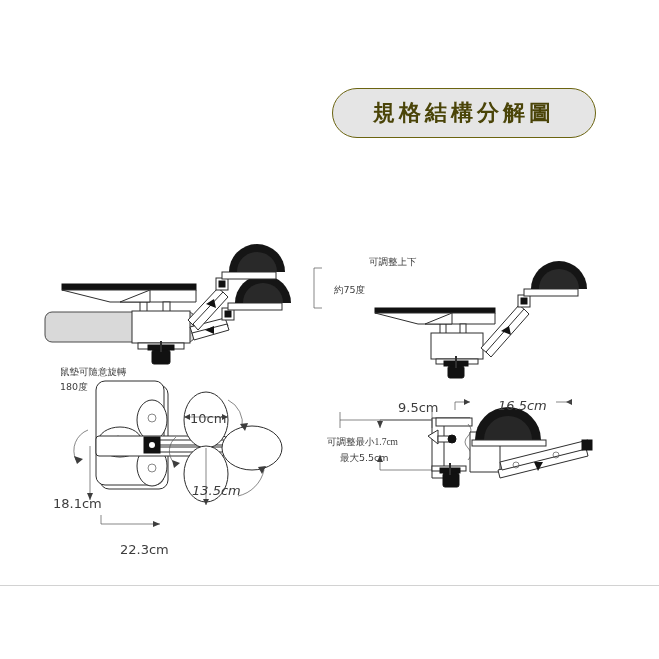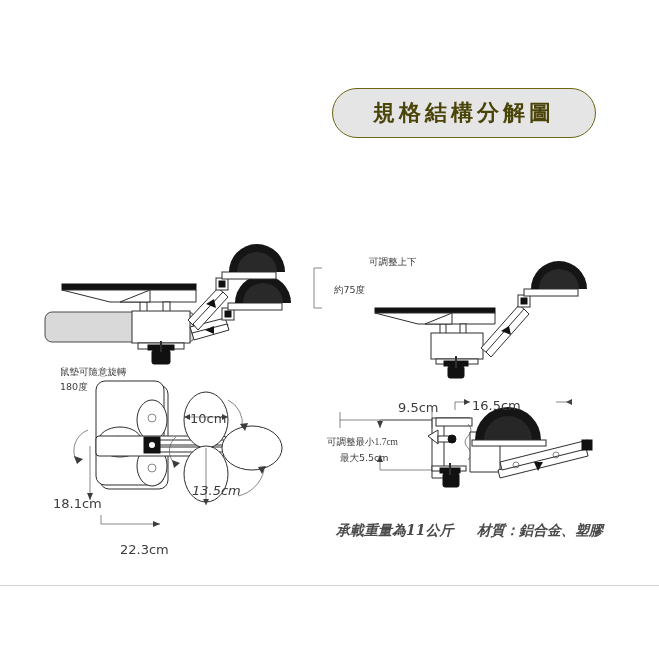--- a/index.html
+++ b/index.html
@@ -235,22 +235,20 @@
     </g>
     <g>
       <path d="M380 428 L380 420 L432 420" class="thin"></path>
       <path d="M380 455 L380 470 L432 470" class="thin"></path>
       <path d="M380 428 l-3 -7 l6 0 Z" fill="#3d3d3d"></path>
       <path d="M380 455 l-3 7 l6 0 Z" fill="#3d3d3d"></path>
     </g>
   </svg>
 
   <div class="dim" style="left:398px;top:400px;">9.5cm</div>
-  <div class="dim" style="left:472px;top:398px;">16.5cm</div>
+  <div class="dim" style="left:498px;top:398px;font-style:italic;">16.5cm</div>
 
   <div class="lbl lbl-cjk" style="left:327px;top:437px;font-family:Liberation Serif, serif;">可調整最小1.7cm</div>
   <div class="lbl lbl-cjk" style="left:340px;top:452px;">最大5.5cm</div>
 
-  <div class="caption" style="left:336px;top:522px;">承載重量為11公斤</div>
-  <div class="caption" style="left:477px;top:522px;">材質：鋁合金、塑膠</div>
 
   <div class="hrule"></div>
 </div>
 
 </body></html>

